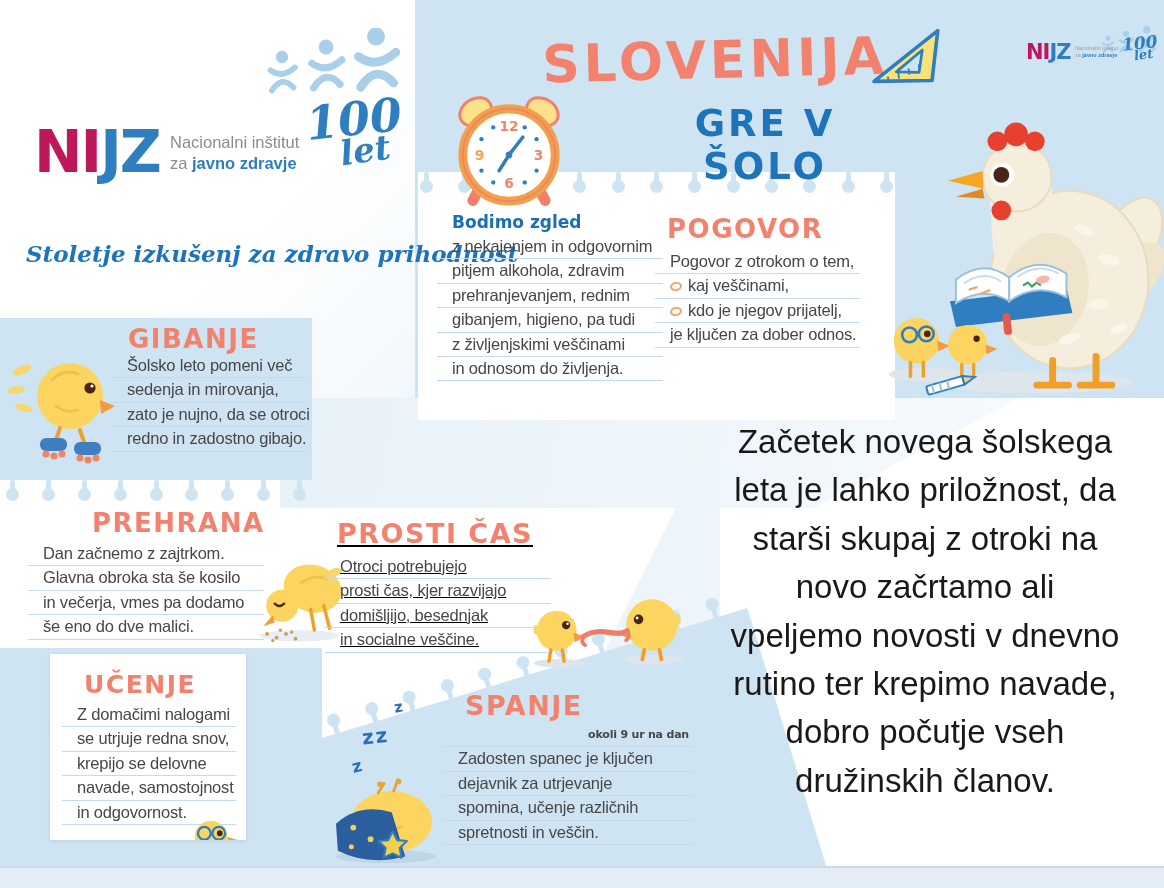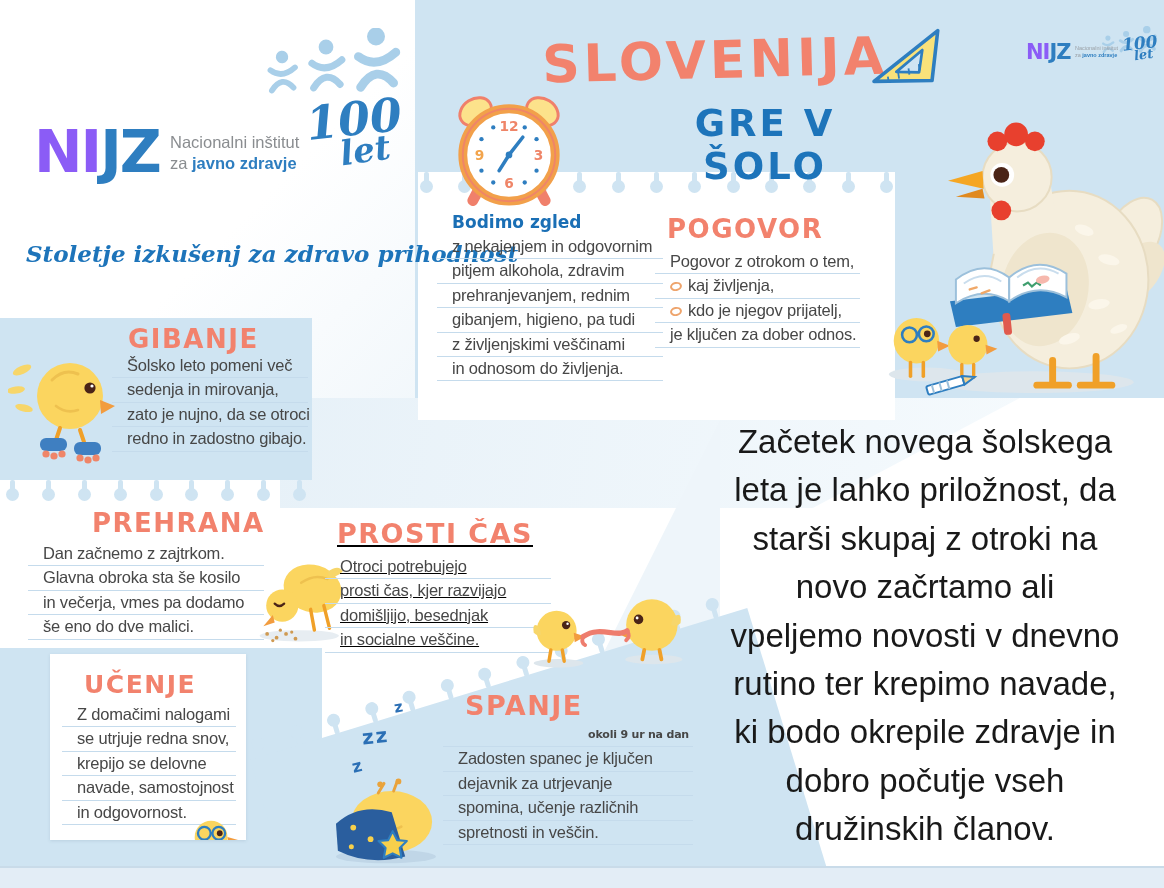--- a/index.html
+++ b/index.html
@@ -37,21 +37,21 @@
   .tl{font-size:16.5px;line-height:23.4px;color:var(--ink);letter-spacing:-0.2px;border-bottom:1.5px solid var(--rule);padding-left:15px;white-space:nowrap;}
   .tl.sub{text-align:right;padding-right:4px;}
   .bullet{display:inline-block;width:12px;height:9px;border:2px solid #eea46c;border-radius:50%;transform:rotate(-12deg);margin-right:6px;}
   .abs{position:absolute;}
   .z5{z-index:5;} .z6{z-index:6;}
 
   .title1{font-family:"DejaVu Sans",sans-serif;font-weight:bold;font-size:52px;letter-spacing:4px;color:var(--coral);text-align:center;transform:rotate(-1.5deg);}
   .title2{font-family:"DejaVu Sans",sans-serif;font-weight:bold;font-size:37px;letter-spacing:3px;color:#1d74ba;text-align:center;}
 
   .nijz-big{font-family:"DejaVu Sans",sans-serif;font-weight:bold;font-size:58px;letter-spacing:-2px;}
-  .nijz-big .ni{color:#8b5cf6;} .nijz-big .jz{color:var(--logo-blue);}
+  .nijz-big .ni{color:#be185d;} .nijz-big .jz{color:var(--logo-blue);}
   .org{font-size:16.5px;color:var(--gray);line-height:21px;}
   .org b{color:var(--logo-blue);}
   .y100{font-family:"DejaVu Serif",serif;font-style:italic;font-weight:bold;color:var(--logo-blue);}
   .tagline{font-family:"DejaVu Serif",serif;font-style:italic;font-weight:bold;font-size:23px;color:#1d74ba;}
 
   .bigtext{font-size:33px;line-height:48.4px;color:#191919;text-align:center;}
 
   .zchar{position:absolute;color:#2b6fb5;font-family:"DejaVu Sans",sans-serif;font-weight:bold;z-index:6;}
 
   .mini-org{font-size:5.5px;color:#9aa0a6;line-height:7px;}
@@ -288,21 +288,21 @@
     <div class="tl">pitjem alkohola, zdravim</div>
     <div class="tl">prehranjevanjem, rednim</div>
     <div class="tl">gibanjem, higieno, pa tudi</div>
     <div class="tl">z življenjskimi veščinami</div>
     <div class="tl">in odnosom do življenja.</div>
   </div>
 
   <div class="abs z5" style="left:655px;top:214px;width:205px;">
     <div class="h-coral" style="padding-left:12px;margin-bottom:6px;">POGOVOR</div>
     <div class="tl">Pogovor z otrokom o tem,</div>
-    <div class="tl"><span class="bullet"></span><span>kaj življenja,</span></div>
+    <div class="tl"><span class="bullet"></span><span>kaj veščinami,</span></div>
     <div class="tl"><span class="bullet"></span><span>kdo je njegov prijatelj,</span></div>
     <div class="tl">je ključen za dober odnos.</div>
   </div>
 
   <div class="card-gibanje">
     <div class="edge down" style="left:10px;right:10px;top:100%;">
       <div class="d"></div>
         <div class="d"></div>
         <div class="d"></div>
         <div class="d"></div>
@@ -461,19 +461,18 @@
     <div class="tl">spretnosti in veščin.</div>
   </div>
 
   <div class="abs z6 bigtext" style="left:686px;top:418px;width:478px;">
     <div>Začetek novega šolskega</div>
     <div>leta je lahko priložnost, da</div>
     <div>starši skupaj z otroki na</div>
     <div>novo začrtamo ali</div>
     <div>vpeljemo novosti v dnevno</div>
     <div>rutino ter krepimo navade,</div>
-    <div>ki bodo okrepile zdravje in</div>
     <div>dobro počutje vseh</div>
     <div>družinskih članov.</div>
   </div>
 
   <div class="bottom-strip"></div>
 </div>
 
 </body></html>

